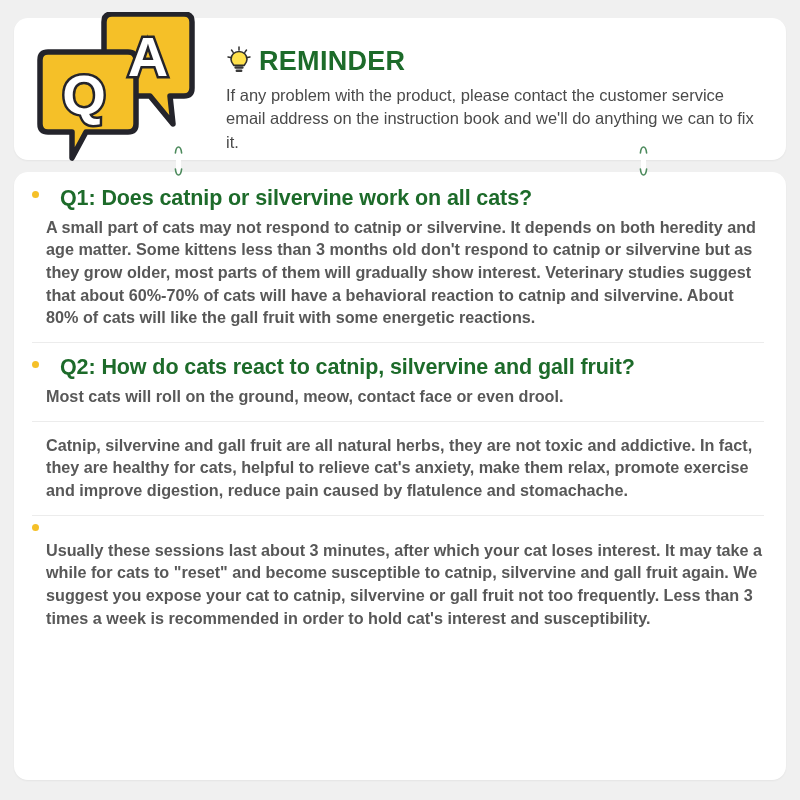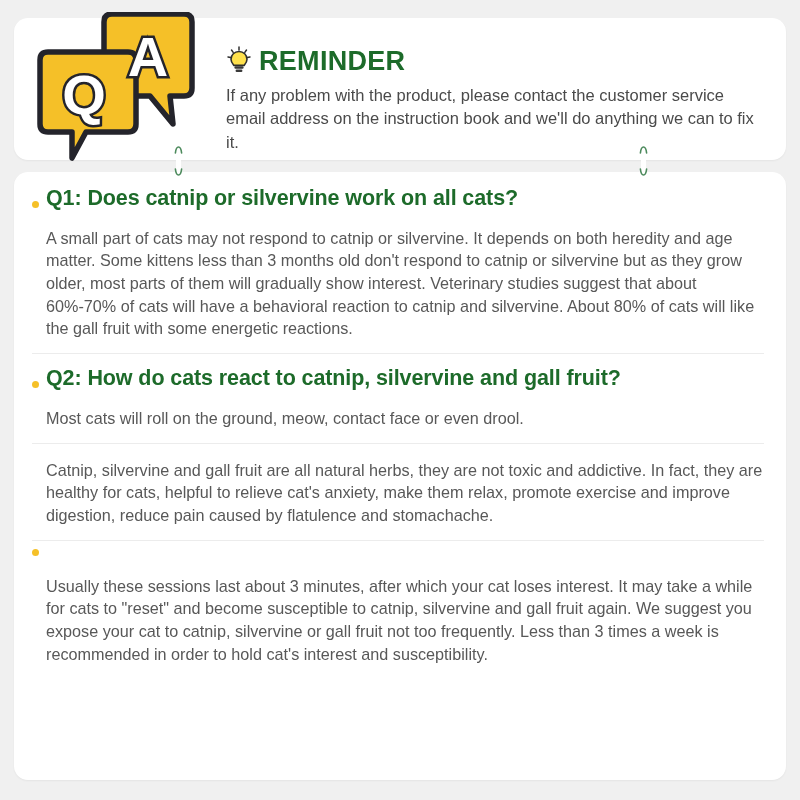--- a/index.html
+++ b/index.html
@@ -91,44 +91,45 @@
     border-radius: 14px;
     box-shadow: 0 1px 2px rgba(0,0,0,0.05);
     padding: 14px 22px 0 18px;
     box-sizing: border-box;
   }
 
   .faq-block { position: relative; }
 
   .faq-q {
     display: flex;
-    align-items: flex-end;
-    gap: 7px;
+    align-items: center;
+    gap: 21px;
   }
   .bullet {
     width: 7px;
     height: 7px;
     border-radius: 50%;
     background: #f5c028;
     flex: 0 0 auto;
     position: relative;
     top: -4px;
   }
   .q-text {
     font-size: 21.5px;
     font-weight: bold;
     color: #1d6b2a;
     line-height: 1.2;
     letter-spacing: -0.1px;
   }
   .a-text {
-    margin: 15px 0 0 14px;
+    margin: 4px 0 0 14px;
     font-size: 16.2px;
     color: #585858;
     line-height: 1.40;
+    font-weight: bold;
   }
   .divider {
     height: 1px;
     background: #ececec;
     margin: 13px 0 12px 0;
   }
 </style>
 </head>
 <body>
 

